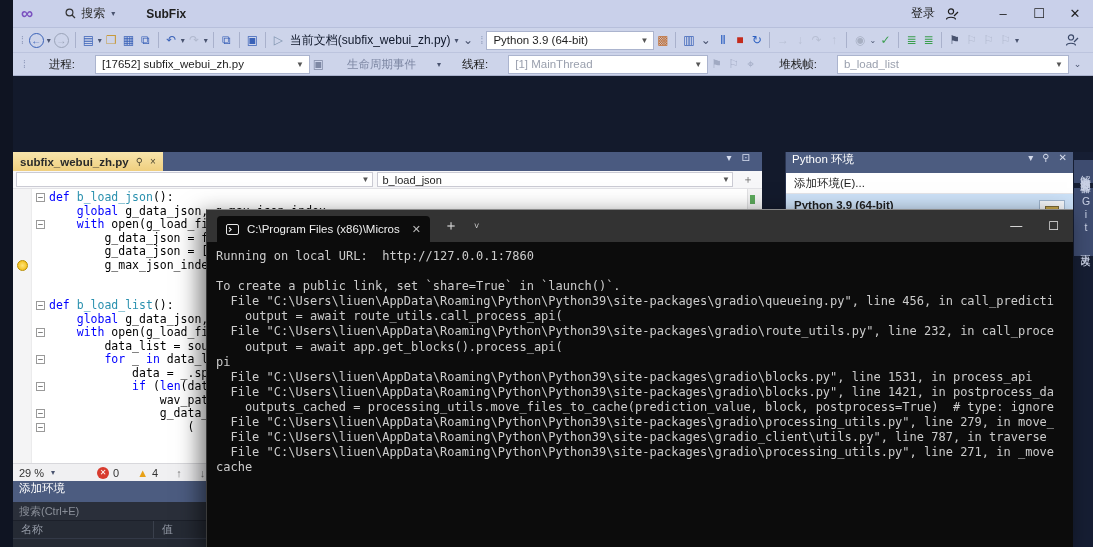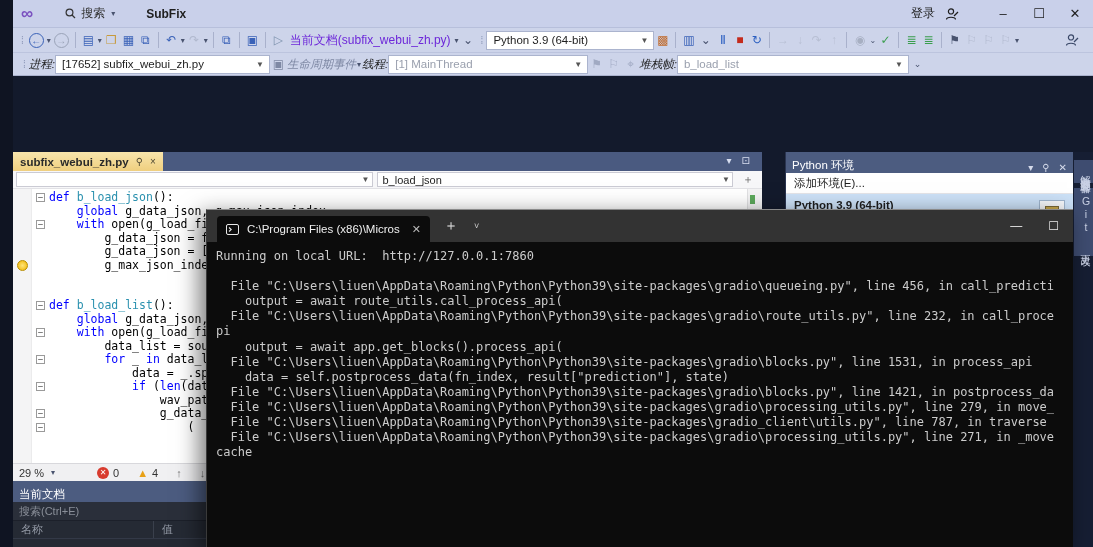--- a/index.html
+++ b/index.html
@@ -28,37 +28,37 @@
     font-size:12px; padding-left:4px; }
   .toolbar3 { position:absolute; left:13px; top:53px; right:0; height:23px;
     background:#CDD4EA; border-bottom:1px solid #A9B1CC; display:flex; align-items:center;
     font-size:11.5px; color:#1E1E1E; padding-left:6px; }
   .grip { color:#8E99B8; font-size:10px; letter-spacing:-1px; margin:0 4px; }
   .tb-icon { display:inline-block; min-width:17px; text-align:center; font-size:12px; line-height:20px; cursor:default; }
   .tb-icon.circ { width:15px; height:15px; line-height:13px; border:1.3px solid currentColor; border-radius:50%; min-width:15px; margin:0 2px; font-size:10px; }
   .tb-icon.dim { opacity:.55; }
   .tb-caret { font-size:8px; color:#49536F; margin:0 1px; }
   .tb-sep { width:1px; height:16px; background:#A9B1CC; margin:0 4px; display:inline-block; }
-  .tb-label { margin:0 3px; color:#6d28d9; }
+  .tb-label { margin:0 3px; color:#0f172a; }
   .combo { background:#FFFFFF; border:1px solid #ABB4CE; height:19px; display:flex; align-items:center;
     font-size:11.5px; color:#1E1E1E; padding:0 2px 0 6px; }
   .combo .cv { flex:1; white-space:nowrap; overflow:hidden; }
   .combo .ca { font-size:8px; color:#555; padding:0 3px; }
   .combo.dim .cv { color:#9AA0AE; }
-  .lbl { margin:0 0; white-space:nowrap;font-style:italic; }
+  .lbl { margin:0 20px; white-space:nowrap; }
   .dimtext { color:#7E88A4; }
 
   
   .main { position:absolute; inset:76px 0 0 0; background:#131A2C; }
   .left-edge { position:absolute; left:0; top:0; width:13px; height:547px; background:#0F1422; z-index:5; }
 
   
   .editor-group { position:absolute; left:13px; top:76px; width:749px; height:329px; background:#FFFFFF;
     display:flex; flex-direction:column; }
-  .tabstrip { height:19px; background:#4A5A80; display:flex; align-items:center; }
+  .tabstrip { height:19px; background:#4A5A80; display:flex; align-items:flex-start; }
   .file-tab { background:linear-gradient(#F8E5AC,#EFCF7F); height:19px; display:flex; align-items:center;
     padding:0 7px; font-size:11.5px; font-weight:bold; color:#2A2A2A; gap:7px; }
   .file-tab .tb-mini { font-weight:normal; font-size:10px; color:#514A33; }
   .tabstrip-icons { margin-left:auto; color:#D8DEF0; font-size:10px; display:flex; gap:10px; padding:0 12px 3px 0; }
   .navbar { height:18px; background:#F7F7F9; border-bottom:1px solid #E2E2E6; display:flex; align-items:center; gap:4px; padding:0 3px; }
   .nav-combo { flex:1; height:15px; background:#FFF; border:1px solid #CBCBD4; display:flex; align-items:center; font-size:11px; color:#1E1E1E; padding:0 2px 0 5px; }
   .nav-combo .ca { margin-left:auto; font-size:8px; color:#555; }
   .split-btn { width:22px; text-align:center; color:#666; font-size:11px; }
 
   .code-wrap { flex:1; position:relative; display:flex; overflow:hidden; }
@@ -82,21 +82,21 @@
   .zoom-combo { display:flex; gap:6px; align-items:center; width:52px; }
   .err-ic { width:12px; height:12px; border-radius:50%; background:#D83B2E; color:#FFF; font-size:8px;
     line-height:12px; text-align:center; display:inline-block; }
   .wrn-ic { color:#E8A117; font-size:11px; }
   .nav-ar { color:#777; margin-left:14px; }
 
   
   .env-panel { position:absolute; left:785px; top:76px; width:288px; height:471px; background:#FFFFFF;
     display:flex; flex-direction:column; border-left:1px solid #2A3450; }
   .panel-title { height:21px; background:#4C5C80; color:#FFFFFF; font-size:11.5px; display:flex;
-    align-items:flex-end; padding:0 6px; }
+    align-items:flex-start; padding:0 6px; }
   .panel-title .pt-icons { margin-left:auto; display:flex; gap:9px; font-size:10px; color:#D5DBEA; }
   .env-toolbar { height:21px; background:#FFF; border-bottom:1px solid #E4E4E8; display:flex; align-items:center;
     font-size:11.5px; color:#1E1E1E; padding:0 8px; }
   .env-item { background:#CCE1F7; padding:5px 8px; display:flex; align-items:center; }
   .env-item .et { font-size:11.5px; }
   .env-name { font-weight:bold; color:#1E1E1E; }
   .env-vendor { color:#444; font-size:11px; margin-top:2px; }
   .env-ic { margin-left:auto; width:26px; height:24px; background:#F6F8FB; border:1px solid #9FB5CE;
     display:flex; align-items:center; justify-content:center; }
 
@@ -443,21 +443,21 @@
       </div>
     </div>
 
     <div class="side-strip" id="side-tabs">
         <div class="side-tab">解决方案资源管理器</div>
         <div class="side-tab">Git 更改</div>
       </div>
 
     <div class="autos-panel">
       <div class="panel-title">
-        <span>当前文档</span>
+        <span>添加环境</span>
       </div>
       <div class="autos-search">
         <span>搜索(Ctrl+E)</span>
         <span class="sr-right">
           <svg width="10" height="10" viewBox="0 0 11 11">
               <circle cx="4.5" cy="4.5" r="3.4" fill="none" stroke="#C8C8C8" stroke-width="1.2"></circle>
               <line x1="7" y1="7" x2="10" y2="10" stroke="#C8C8C8" stroke-width="1.2"></line>
             </svg>
           <span class="tb-caret" style="color:#C8C8C8">▾</span>
         </span>
@@ -484,27 +484,28 @@
       <span class="term-newtab">＋</span>
       <span class="term-dd">˅</span>
       <span class="term-winbtns">
         <span>—</span>
         <span>☐</span>
       </span>
     </div>
     <div class="term-body" id="term-body">
         <div class="term-line">Running on local URL:  http://127.0.0.1:7860</div>
         <div class="term-line"> </div>
+        <div class="term-line">To create a public link, set `share=True` in `launch()`.</div>
         <div class="term-line">  File "C:\Users\liuen\AppData\Roaming\Python\Python39\site-packages\gradio\queueing.py", line 456, in call_predicti</div>
         <div class="term-line">    output = await route_utils.call_process_api(</div>
         <div class="term-line">  File "C:\Users\liuen\AppData\Roaming\Python\Python39\site-packages\gradio\route_utils.py", line 232, in call_proce</div>
+        <div class="term-line">    output = await app.get_blocks().process_api(</div>
         <div class="term-line">pi</div>
-        <div class="term-line">    output = await app.get_blocks().process_api(</div>
         <div class="term-line">  File "C:\Users\liuen\AppData\Roaming\Python\Python39\site-packages\gradio\blocks.py", line 1531, in process_api</div>
-        <div class="term-line">    data = self.postprocess_data(fn_index, result["prediction"], state)</div>
         <div class="term-line">  File "C:\Users\liuen\AppData\Roaming\Python\Python39\site-packages\gradio\blocks.py", line 1421, in postprocess_da</div>
+        <div class="term-line">    outputs_cached = processing_utils.move_files_to_cache(prediction_value, block, postprocess=True)  # type: ignore</div>
         <div class="term-line">  File "C:\Users\liuen\AppData\Roaming\Python\Python39\site-packages\gradio\processing_utils.py", line 279, in move_</div>
         <div class="term-line">  File "C:\Users\liuen\AppData\Roaming\Python\Python39\site-packages\gradio_client\utils.py", line 787, in traverse</div>
         <div class="term-line">  File "C:\Users\liuen\AppData\Roaming\Python\Python39\site-packages\gradio\processing_utils.py", line 271, in _move</div>
         <div class="term-line">cache</div>
       </div>
   </div>
 </div>
 
 </body></html>

